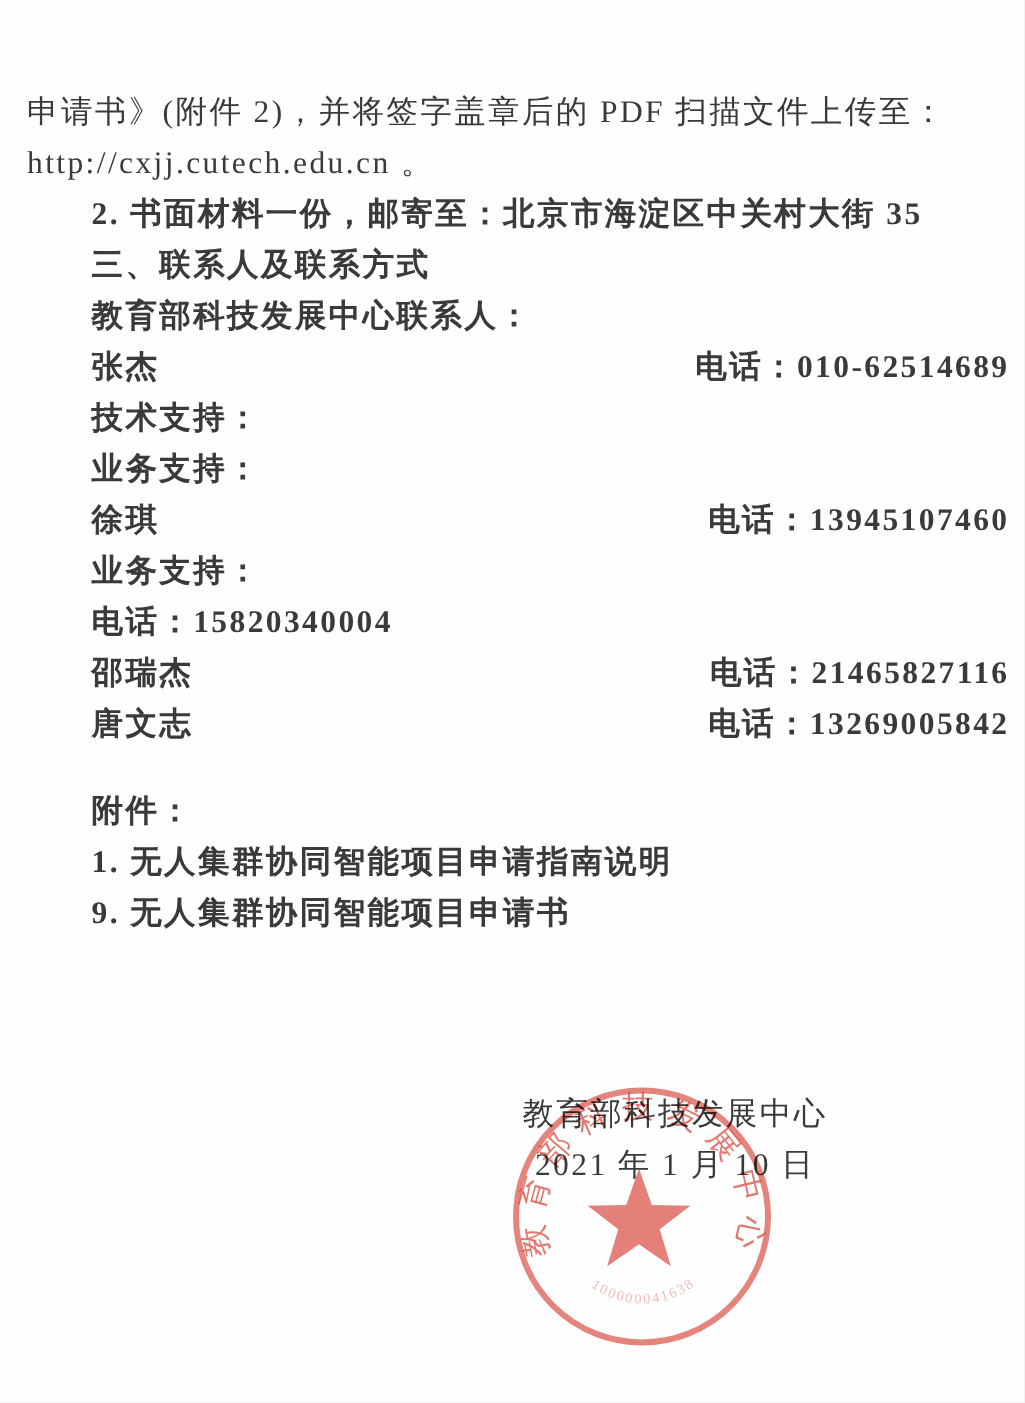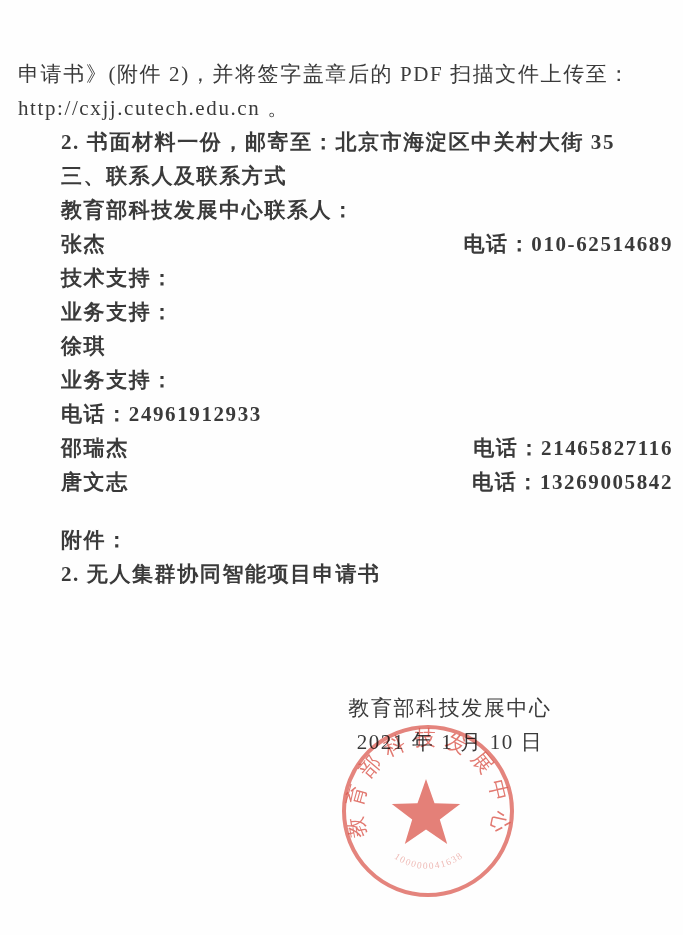--- a/index.html
+++ b/index.html
@@ -62,39 +62,41 @@
     <div class="line indent contact-row narrow">
       <span class="name">张杰</span>
       <span class="phone">电话：010-62514689</span>
     </div>
 
     <div class="line indent">技术支持：</div>
     <div class="line indent">业务支持：</div>
 
     <div class="line indent contact-row">
       <span class="name">徐琪</span>
+      <span class="phone">电话：13945107460</span>
     </div>
 
     <div class="line indent">业务支持：</div>
 
     <div class="line indent contact-row">
-      <span class="phone">电话：24961912933</span>
+      <span class="phone">电话：15820340004</span>
     </div>
     <div class="line indent contact-row">
       <span class="name">邵瑞杰</span>
       <span class="phone">电话：21465827116</span>
     </div>
     <div class="line indent contact-row">
       <span class="name">唐文志</span>
       <span class="phone">电话：13269005842</span>
     </div>
 
     <div class="attach-block">
       <div class="line indent">附件：</div>
-      <div class="line indent">2. 无人集群协同智能项目申请书</div>
+      <div class="line indent">1. 无人集群协同智能项目申请指南说明</div>
+      <div class="line indent">9. 无人集群协同智能项目申请书</div>
     </div>
 
     <div class="signature">
       <div class="line">教育部科技发展中心</div>
       <div class="line">2021 年 1 月 10 日</div>
     </div>
   </div>
 
   <svg class="seal" viewBox="0 0 190 190" xmlns="http://www.w3.org/2000/svg">
     <defs>

